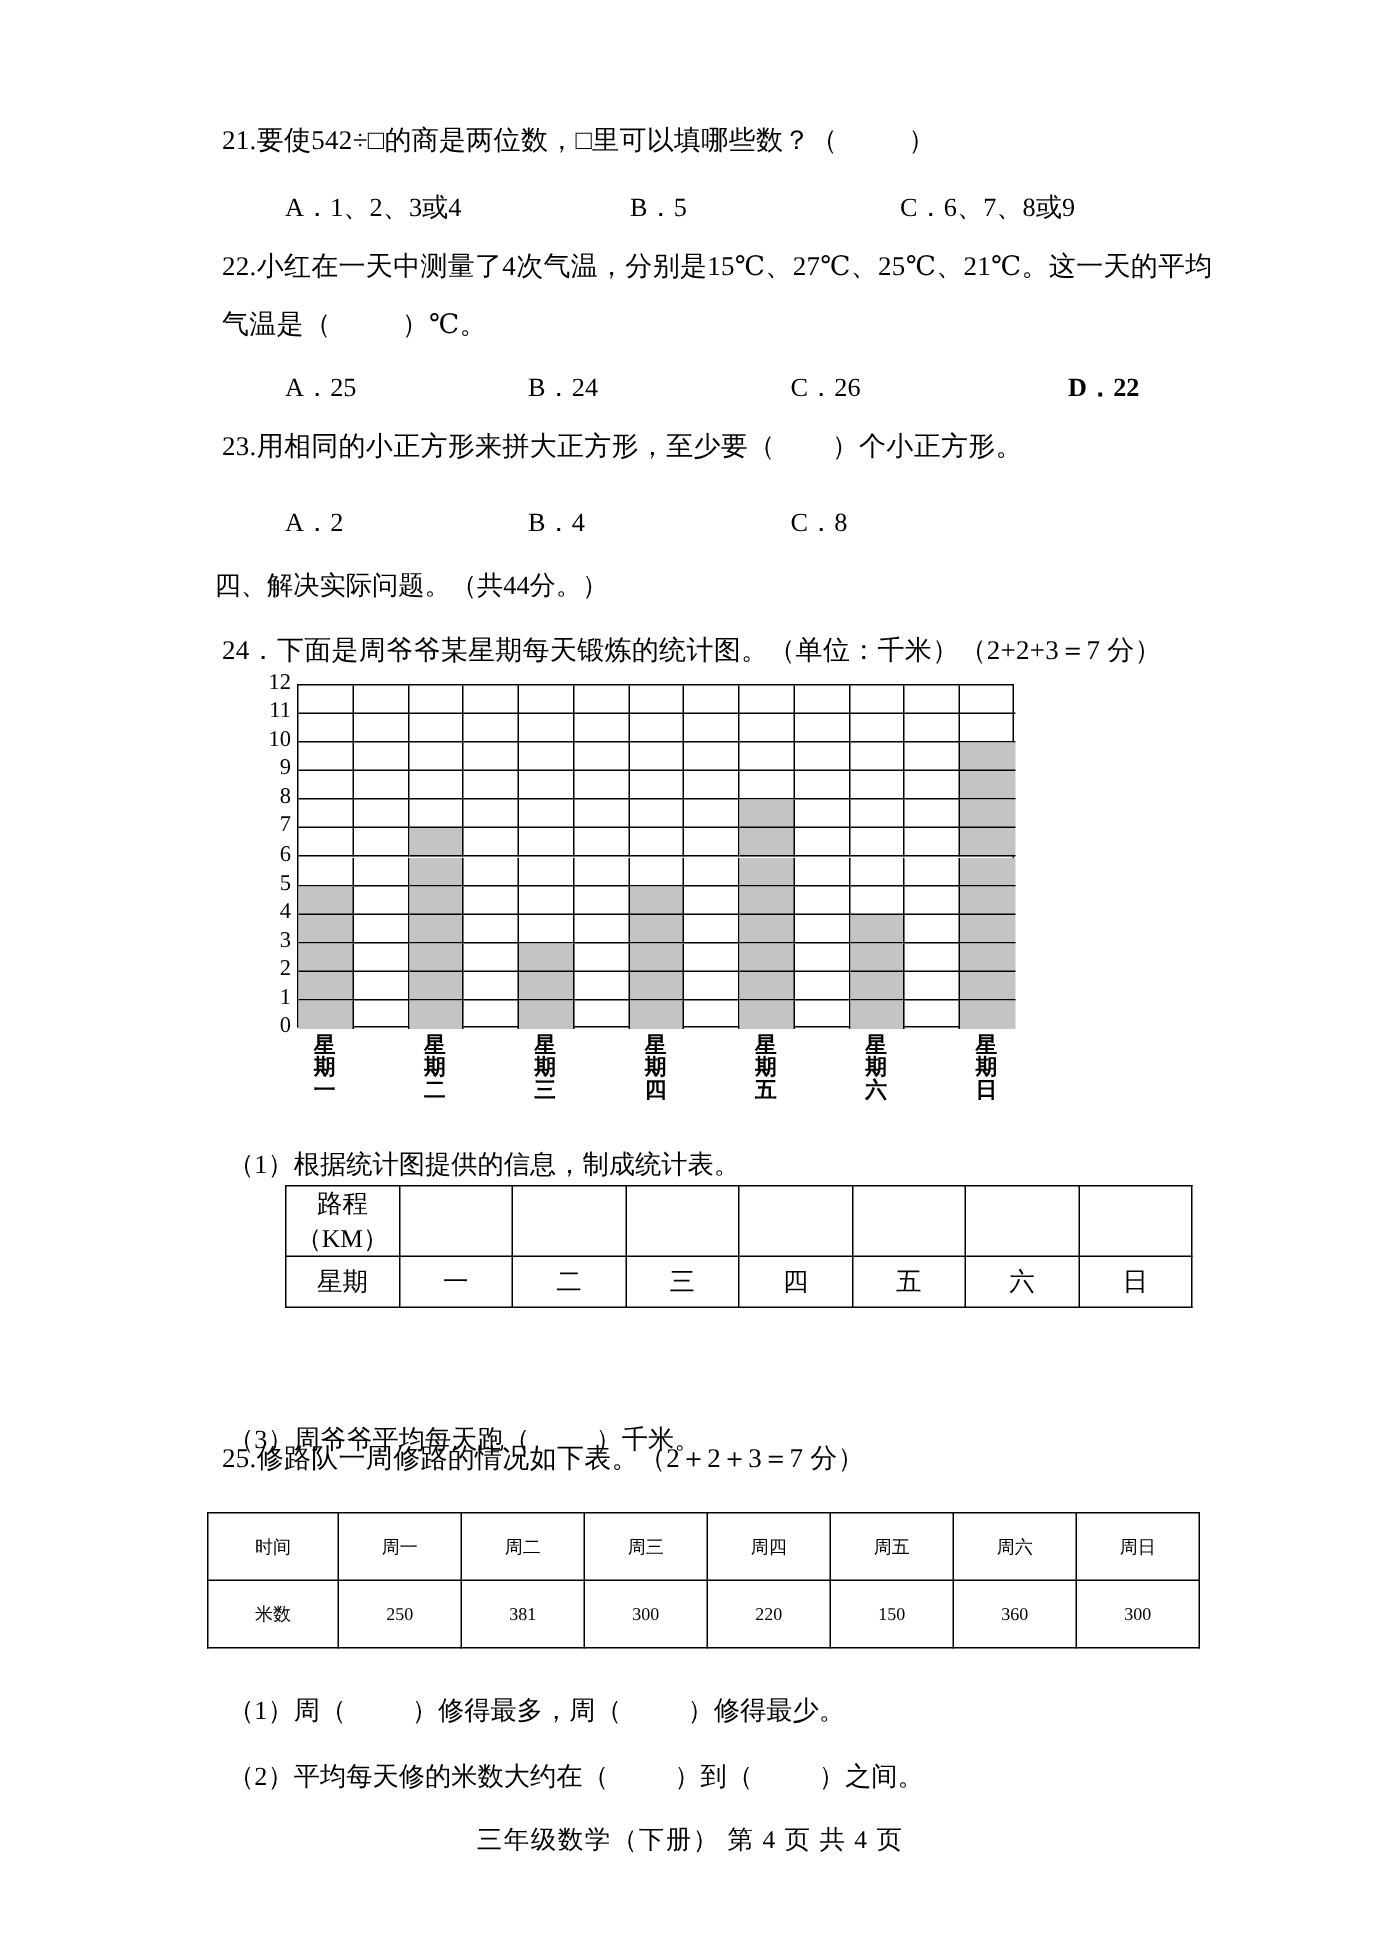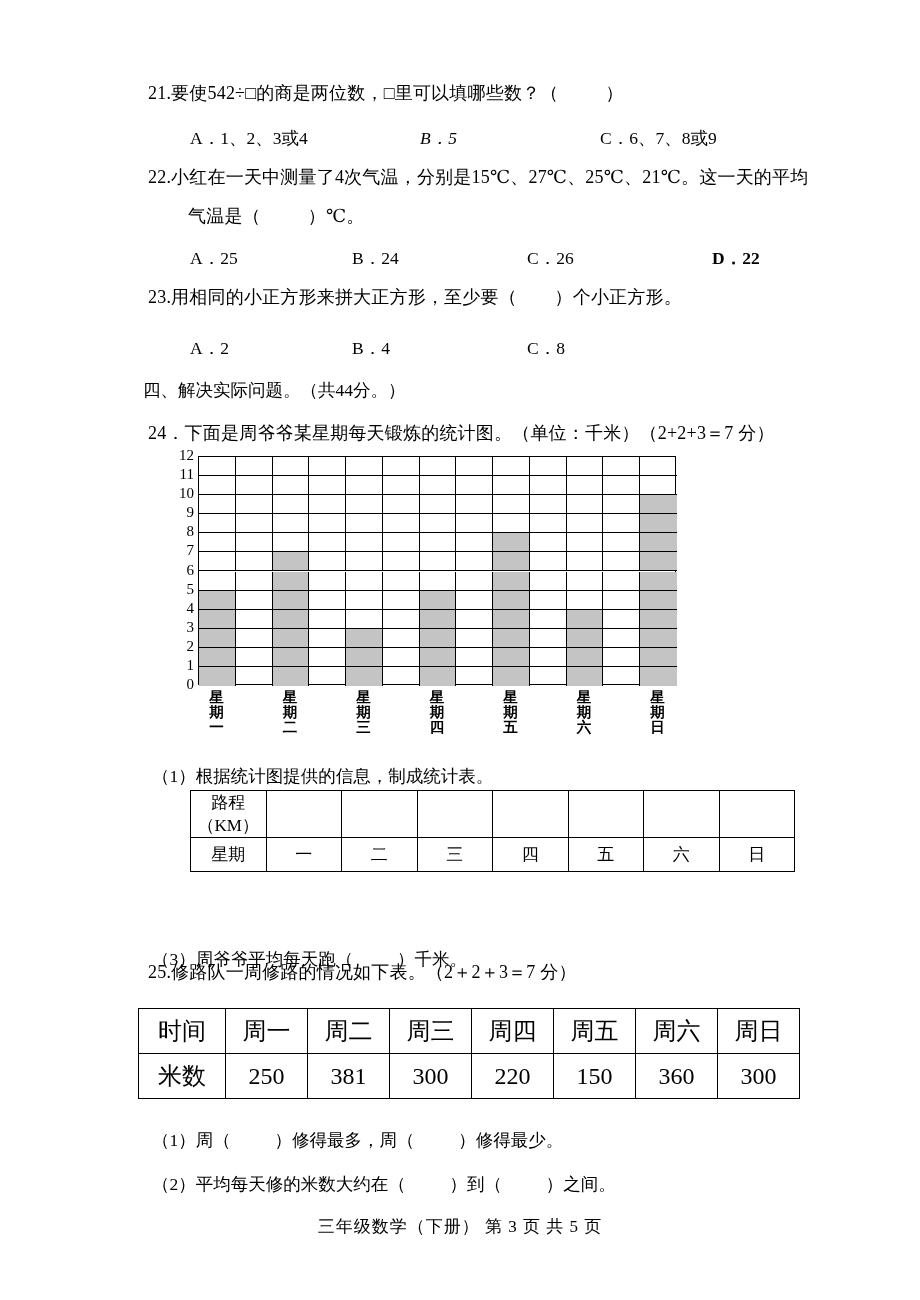--- a/index.html
+++ b/index.html
@@ -109,34 +109,34 @@
     border:1.3px solid #000;
     text-align:center;
     vertical-align:middle;
     font-size:17px;
     font-family:"Liberation Serif","DejaVu Serif",serif;
     padding:0;
   }
   #stat-table{ left:190px; top:790px; width:605px; }
   #stat-table td{ height:33px; }
   #road-table{ left:138px; top:1008px; width:662px; }
-  #road-table td{ height:44px; font-size:24px; }
+  #road-table td{ height:44px; font-size:12px; }
 </style>
 </head>
 <body>
 
 <div class="page">
 
   <div class="q" style="left:148px; top:84px;">21.要使542÷□的商是两位数，□里可以填哪些数？（          ）</div>
   <div class="opt" style="left:190px; top:126px;">A．1、2、3或4</div>
-  <div class="opt" style="left:420px; top:126px;font-style:italic;">B．5</div>
+  <div class="opt" style="left:420px; top:126px;">B．5</div>
   <div class="opt" style="left:600px; top:126px;">C．6、7、8或9</div>
 
   <div class="q" style="left:148px; top:168px;">22.小红在一天中测量了4次气温，分别是15℃、27℃、25℃、21℃。这一天的平均</div>
-  <div class="q" style="left:148px; top:207px;margin-left:40px;">气温是（          ）℃。</div>
+  <div class="q" style="left:148px; top:207px;">气温是（          ）℃。</div>
   <div class="opt" style="left:190px; top:246px;">A．25</div>
   <div class="opt" style="left:352px; top:246px;">B．24</div>
   <div class="opt" style="left:527px; top:246px;">C．26</div>
   <div class="opt" style="left:712px; top:246px;font-weight:bold;">D．22</div>
 
   <div class="q" style="left:148px; top:288px;">23.用相同的小正方形来拼大正方形，至少要（        ）个小正方形。</div>
   <div class="opt" style="left:190px; top:336px;">A．2</div>
   <div class="opt" style="left:352px; top:336px;">B．4</div>
   <div class="opt" style="left:527px; top:336px;">C．8</div>
 
@@ -409,15 +409,15 @@
         <td>150</td>
         <td>360</td>
         <td>300</td>
       </tr>
     </tbody>
   </table>
 
   <div class="sub" style="left:152px; top:1128px;">（1）周（          ）修得最多，周（          ）修得最少。</div>
   <div class="sub" style="left:152px; top:1172px;">（2）平均每天修的米数大约在（          ）到（          ）之间。</div>
 
-  <div class="footer" style="left:0px; top:1215px;">三年级数学（下册） 第 3 页 共 5 页</div>
+  <div class="footer" style="left:0px; top:1215px;">三年级数学（下册） 第 4 页 共 4 页</div>
 
 </div>
 
 </body></html>

